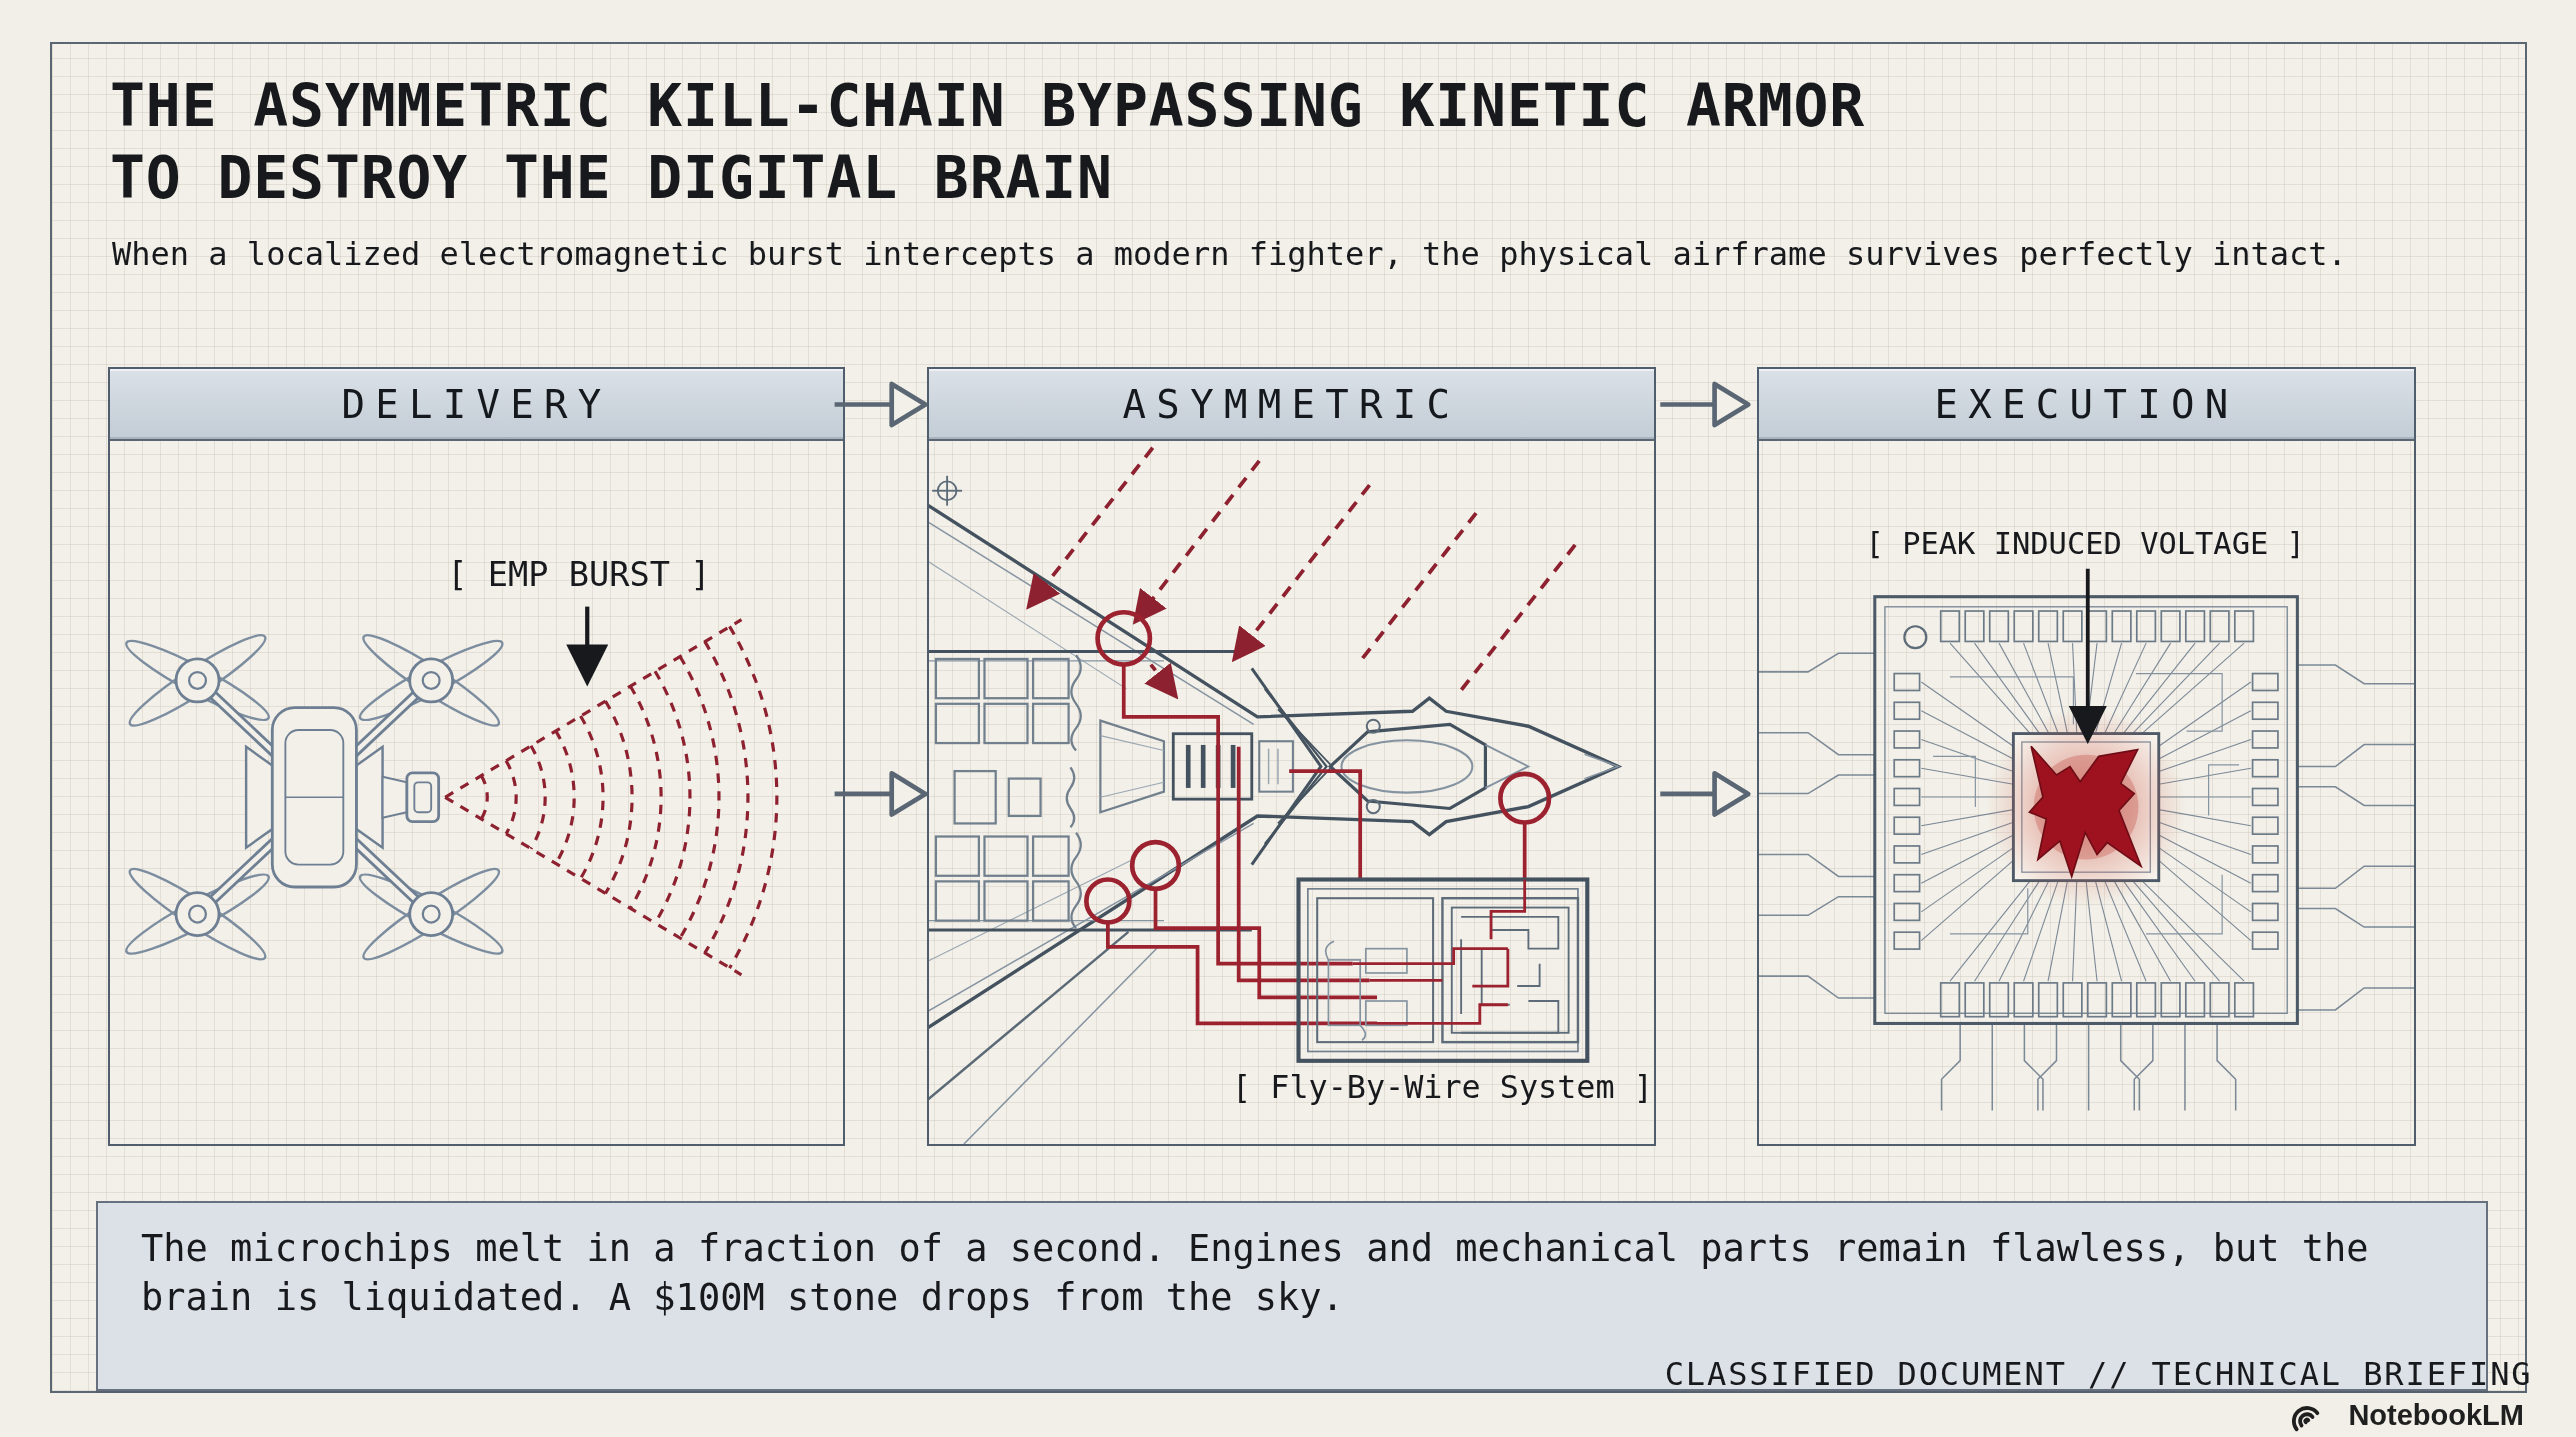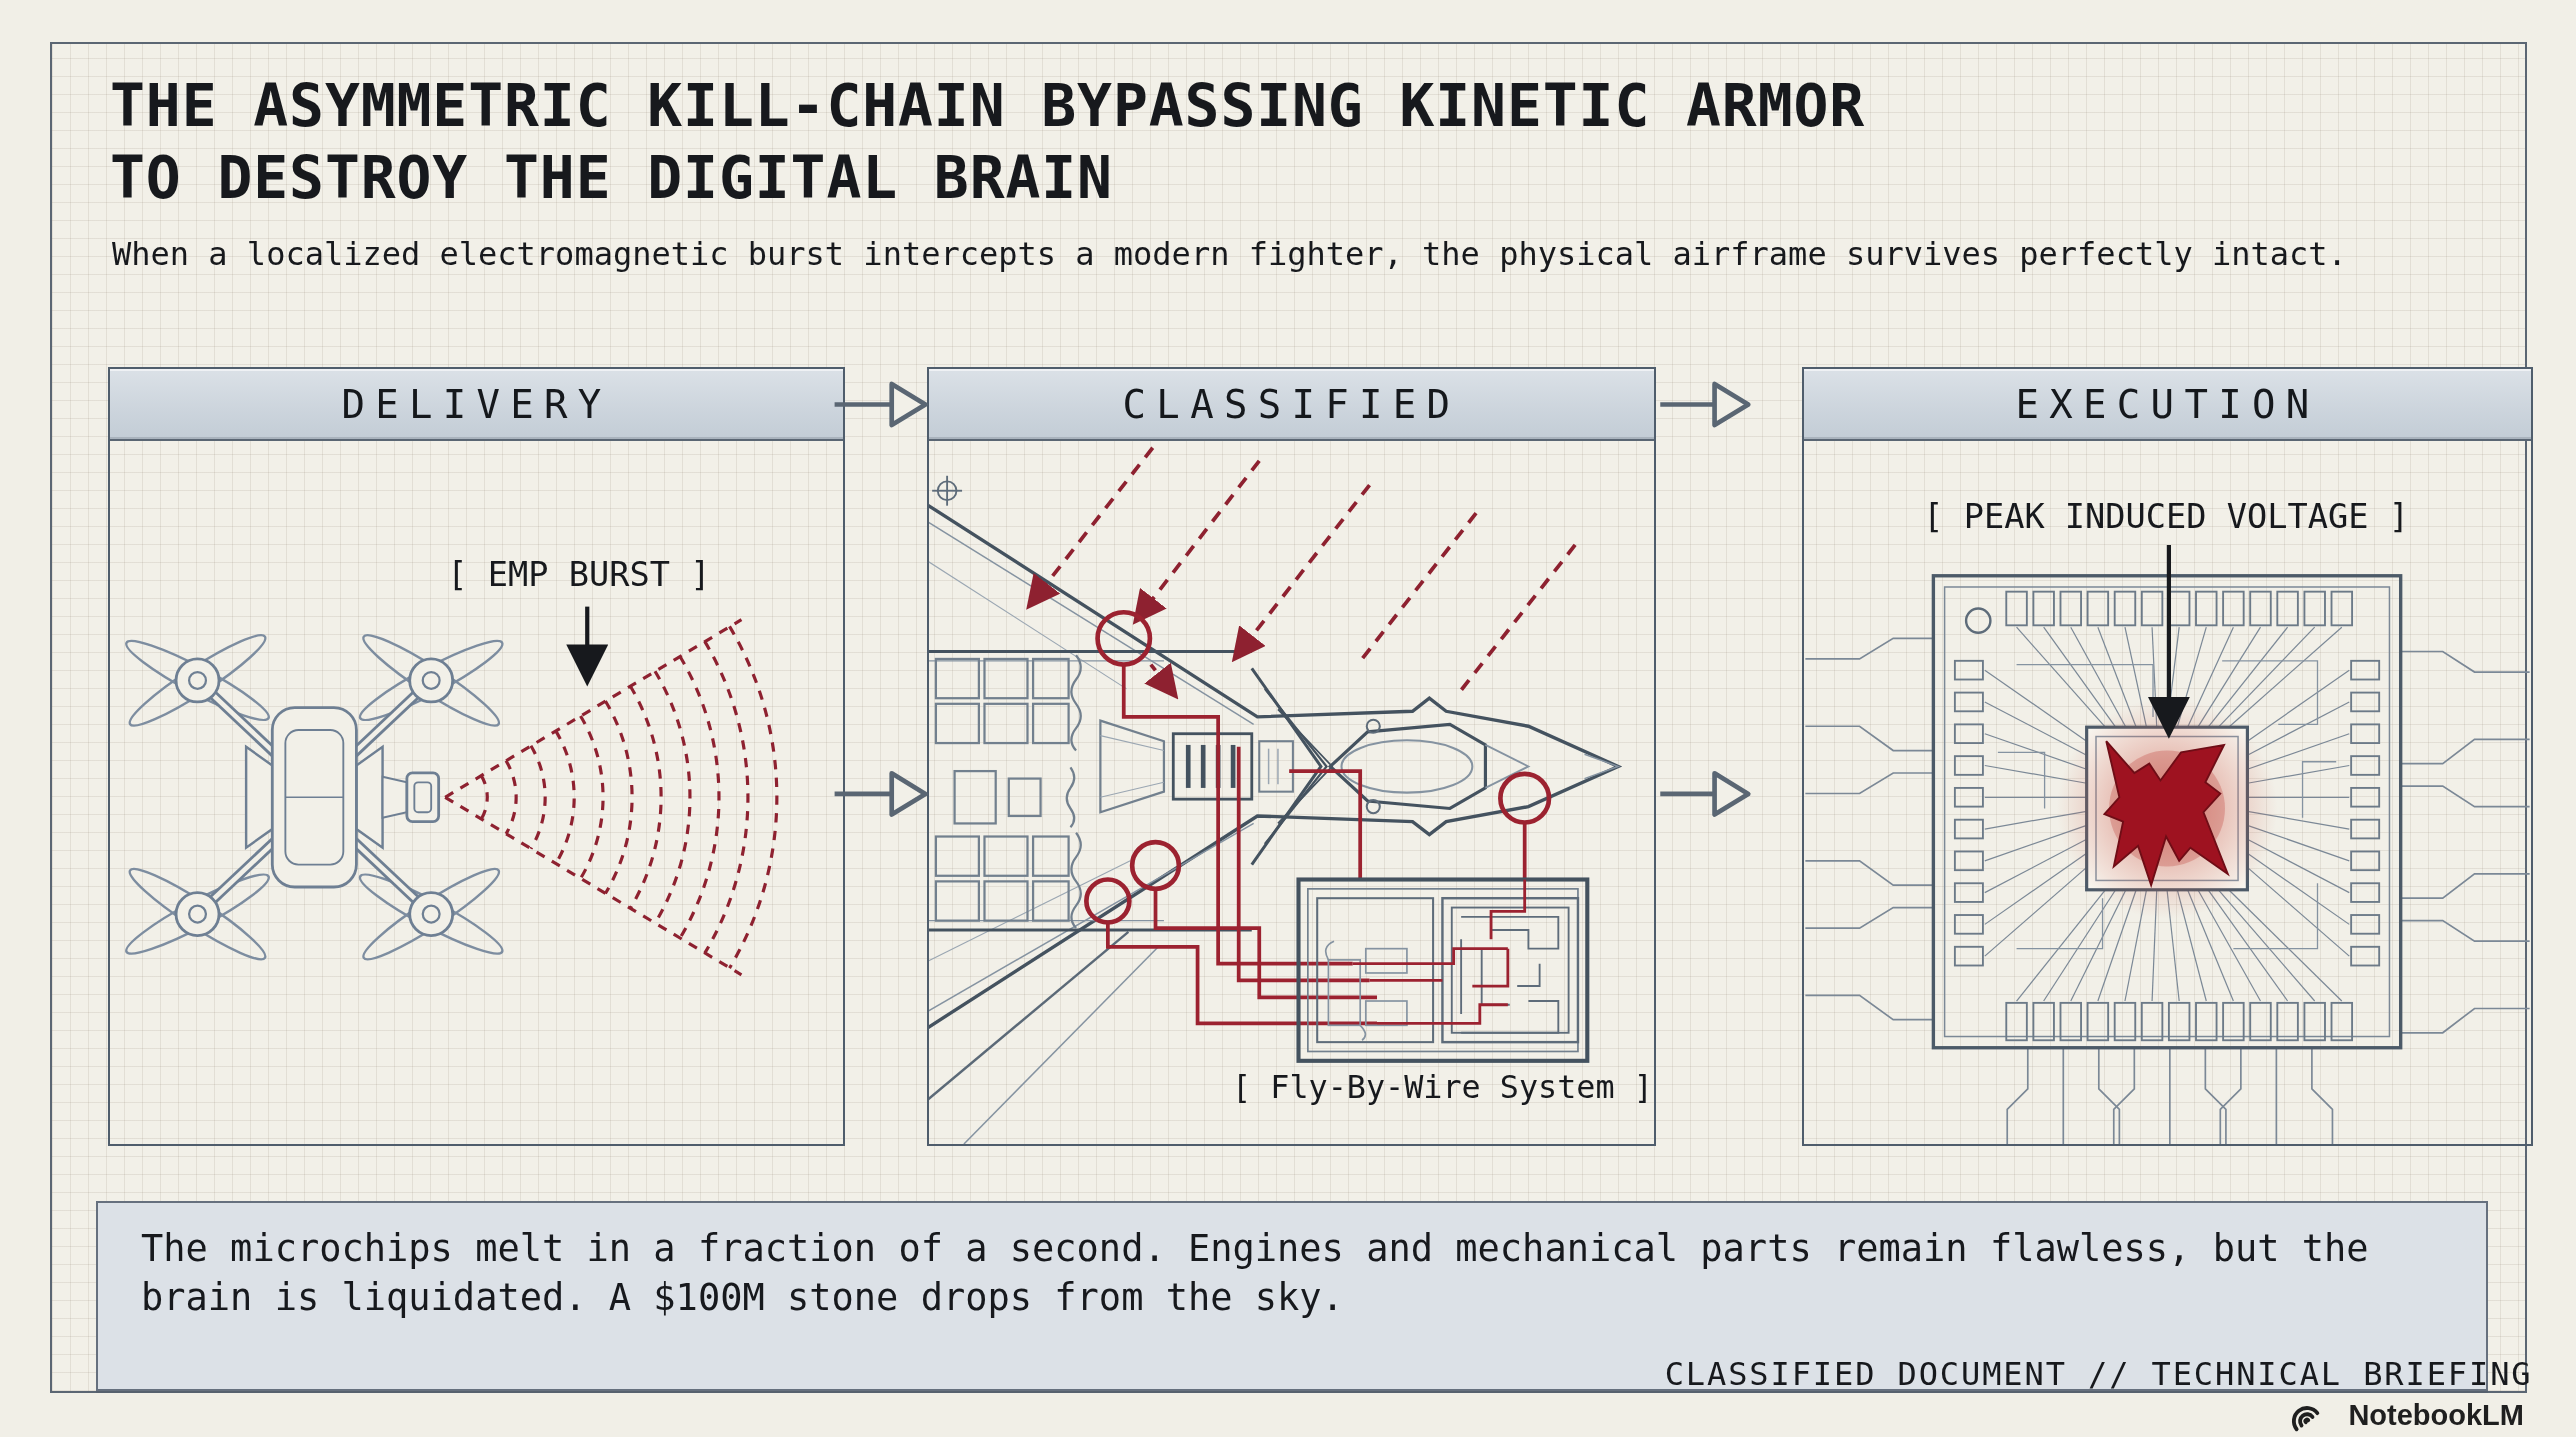--- a/index.html
+++ b/index.html
@@ -19,21 +19,21 @@
   .subtitle{position:absolute;left:60px;top:187px;font-size:32px;line-height:47px;white-space:pre}
   .panel{position:absolute;top:323px;height:779px;border:2.8px solid #4f5d6c;background:transparent}
   .panel-header{height:72px;border-bottom:2.8px solid #5a6673;display:flex;align-items:center;
     justify-content:center;background:linear-gradient(180deg,#dbe1e7 0%,#cdd5dd 55%,#c3cdd6 100%);
     box-shadow:inset 0 1.9px 0 rgba(255,255,255,.55), inset 0 -1.9px 0 rgba(90,102,115,.25)}
   .panel-header span{font-size:39px;letter-spacing:10.3px;color:#15181c}
   .panel-body{position:absolute;left:0;top:75px;right:0;bottom:0}
   .panel-body svg{position:absolute;left:0;top:0;width:100%;height:100%}
   #panel1{left:56px;width:737px}
   #panel2{left:875px;width:729px}
-  #panel3{left:1750px;width:731px}
+  #panel3{left:1705px;width:659px}
   .flow-arrows{position:absolute;left:0;top:0;width:2477px;height:1351px;pointer-events:none}
   .summary{position:absolute;left:44px;top:1157px;width:2392px;height:190px;
     background:#dce1e7;border:2.8px solid #66707e;box-shadow:0 1.9px 0 rgba(80,90,100,.35);
     padding:20.6px 0 0 43px;font-size:37px;line-height:49px;white-space:pre}
   .classification{position:absolute;right:-7.5px;top:1311px;width:1123px;text-align:right;
     font-size:32px;letter-spacing:1.9px}
   .brand{position:absolute;right:52px;top:1398px;display:flex;align-items:center;gap:24px}
   .brand .word{font-family:"Liberation Sans",sans-serif;font-weight:700;font-size:29px;color:#1f1f1f}
   svg text{font-family:"DejaVu Sans Mono",monospace;fill:#17191d}
 </style>
@@ -126,21 +126,21 @@
         </g>
 
         <text x="500" y="152" font-size="36" text-anchor="middle">[ EMP BURST ]</text>
         <line x1="509" y1="174" x2="509" y2="246" stroke="#17191d" stroke-width="4.5" marker-end="url(#darkhead)"></line>
       </svg>
     </div>
   </section>
 
   <section class="panel" id="panel2">
     <header class="panel-header">
-      <span>CLASSIFIED</span>
+      <span>ASYMMETRIC</span>
     </header>
     <div class="panel-body">
       <svg viewBox="0 0 773 749">
 
         <g stroke="#5e6c7a" fill="none" stroke-width="2">
           <circle cx="18" cy="50" r="10"></circle>
             <line x1="18" y1="34" x2="18" y2="66"></line>
             <line x1="2" y1="50" x2="34" y2="50"></line>
         </g>
 

